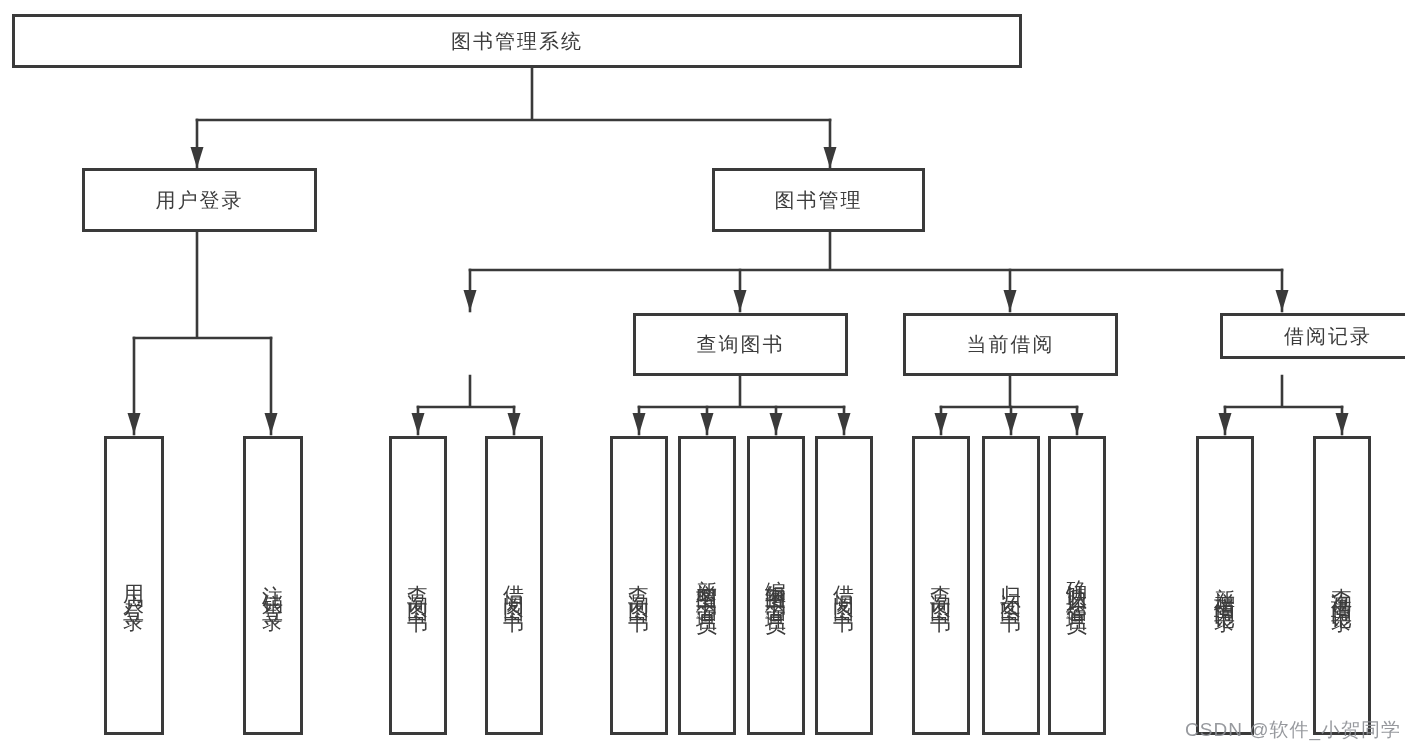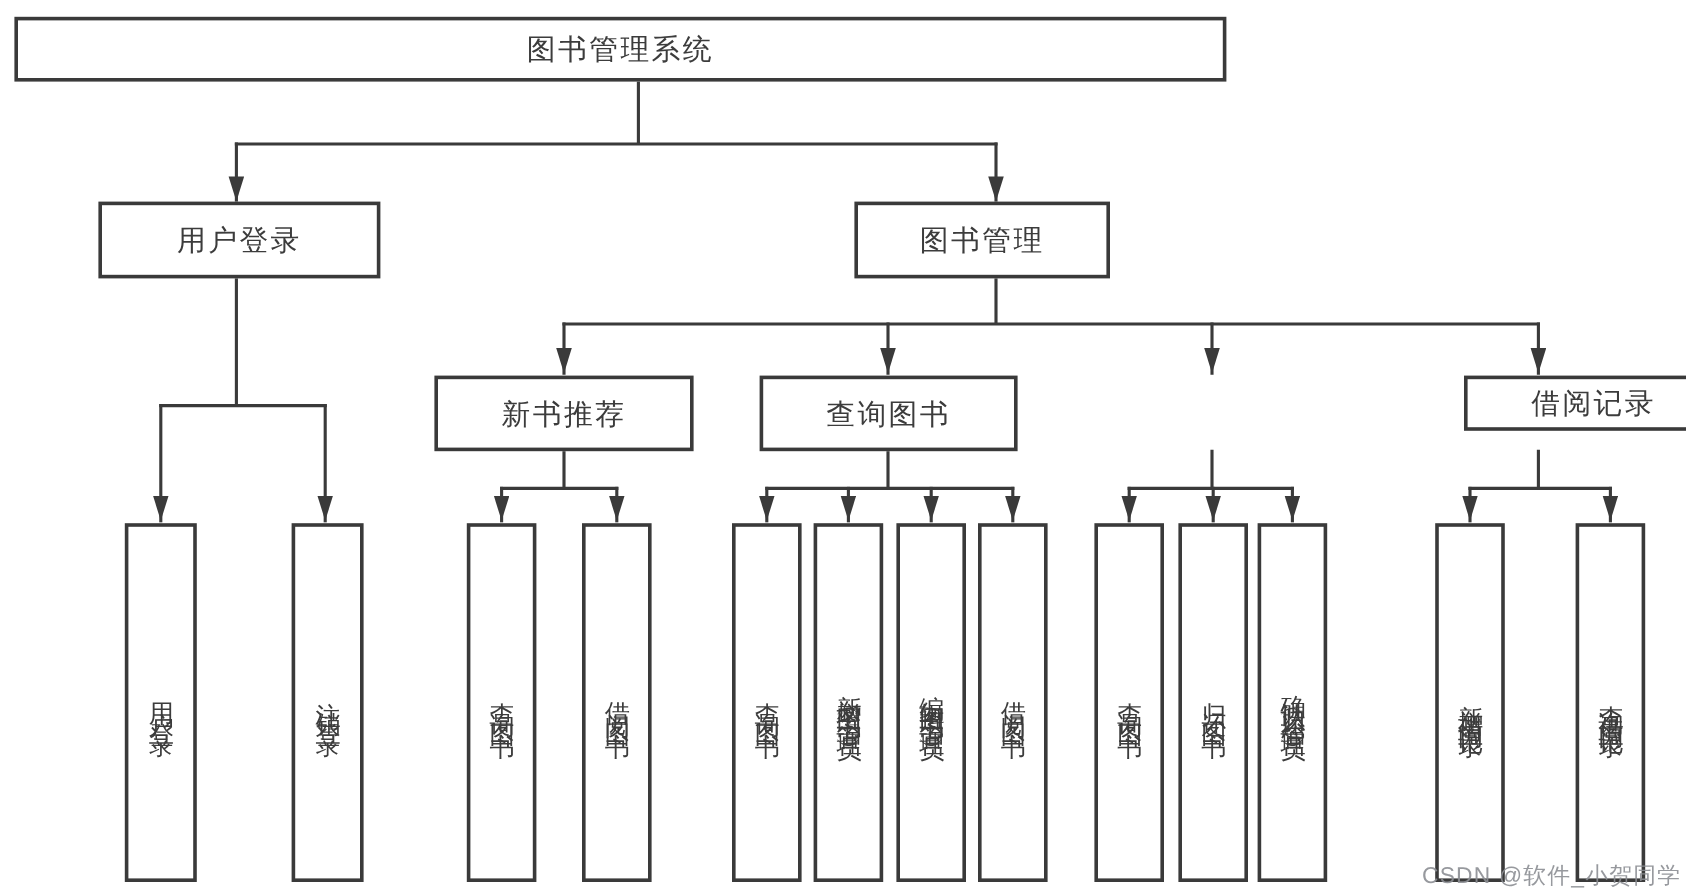--- a/index.html
+++ b/index.html
@@ -16,21 +16,21 @@
     box-sizing:border-box;
     border:3px solid #3a3a3a;
     background:#ffffff;
     display:flex;
     align-items:center;
     justify-content:center;
     color:#3c3c3c;
     z-index:2;
   }
   .node.h span {
-    font-size:24px;
+    font-size:20px;
     letter-spacing:2px;
     white-space:nowrap;
   }
   .node.v span {
     writing-mode:vertical-rl;
     text-orientation:mixed;
     font-size:21px;
     letter-spacing:9px;
     line-height:1;
   }
@@ -98,25 +98,25 @@
     <span>图书管理系统</span>
   </div>
 
   <div class="node h" style="left:82px;top:168px;width:235px;height:64px">
     <span>用户登录</span>
   </div>
   <div class="node h" style="left:712px;top:168px;width:213px;height:64px">
     <span>图书管理</span>
   </div>
 
-  <div class="node h" style="left:362px;top:313px;width:216px;height:63px">
-    <span>新书推荐</span>
-  </div>
   <div class="node h" style="left:633px;top:313px;width:215px;height:63px">
     <span>查询图书</span>
+  </div>
+  <div class="node h" style="left:903px;top:313px;width:215px;height:63px">
+    <span>当前借阅</span>
   </div>
   <div class="node h" style="left:1220px;top:313px;width:216px;height:46px">
     <span>借阅记录</span>
   </div>
 
   <div class="node v" style="left:104px;top:436px;width:60px;height:299px">
     <span>用户登录</span>
   </div>
   <div class="node v" style="left:243px;top:436px;width:60px;height:299px">
     <span>注销登录</span>

